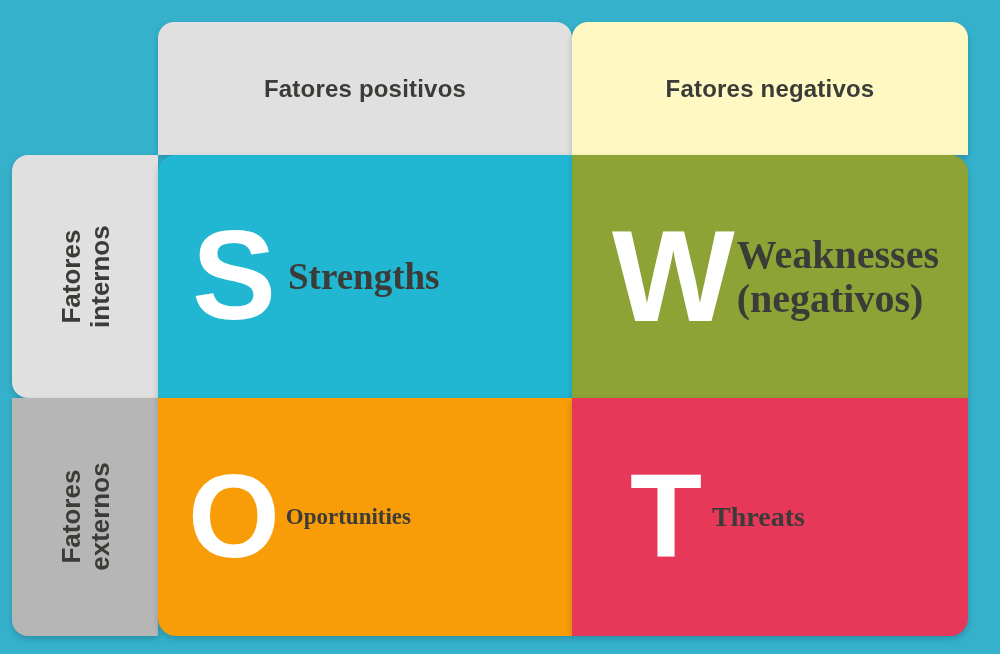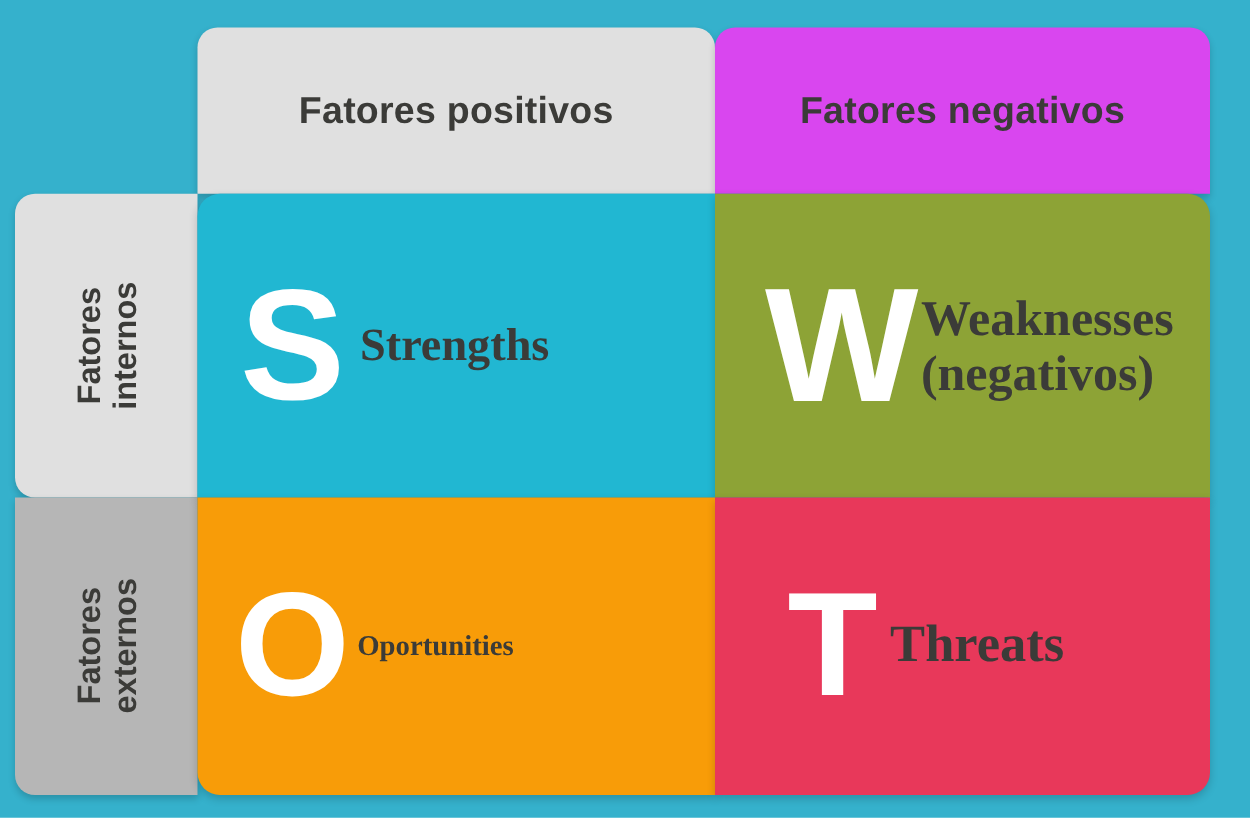--- a/index.html
+++ b/index.html
@@ -24,41 +24,41 @@
   .panel {
     position: absolute;
     box-sizing: border-box;
   }
 
   
   .col-header {
     display: flex;
     align-items: center;
     justify-content: center;
-    font-size: 30px;
+    font-size: 24px;
     font-weight: bold;
     color: #3b3b38;
     letter-spacing: .2px;
   }
   #header-positive {
     left: 158px;
     top: 22px;
     width: 414px;
     height: 133px;
     background: #e0e0e0;
     border-top-left-radius: 16px;
     border-top-right-radius: 16px;
     box-shadow: 0 3px 6px rgba(0,0,0,.18);
   }
   #header-negative {
     left: 572px;
     top: 22px;
     width: 396px;
     height: 133px;
-    background: #d946ef;
+    background: #fef9c3;
     border-top-left-radius: 16px;
     border-top-right-radius: 16px;
     box-shadow: 0 3px 6px rgba(0,0,0,.18);
   }
 
   
   .row-header {
     display: flex;
     align-items: center;
     justify-content: center;
@@ -150,21 +150,21 @@
   #quad-threats {
     left: 572px;
     top: 398px;
     width: 396px;
     height: 238px;
     background: #e8385a;
     border-bottom-right-radius: 18px;
     padding-left: 58px;
   }
   #quad-threats .quad-letter { font-size: 118px; margin-right: 10px; }
-  #quad-threats .quad-text   { font-size: 42px; }
+  #quad-threats .quad-text   { font-size: 28px; }
 
   .line2 { display: block; font-family: Liberation Serif, serif; }
 </style>
 </head>
 <body>
 
 <div id="swot-canvas">
 
   <div class="panel col-header" id="header-positive">
     <span>Fatores positivos</span>

